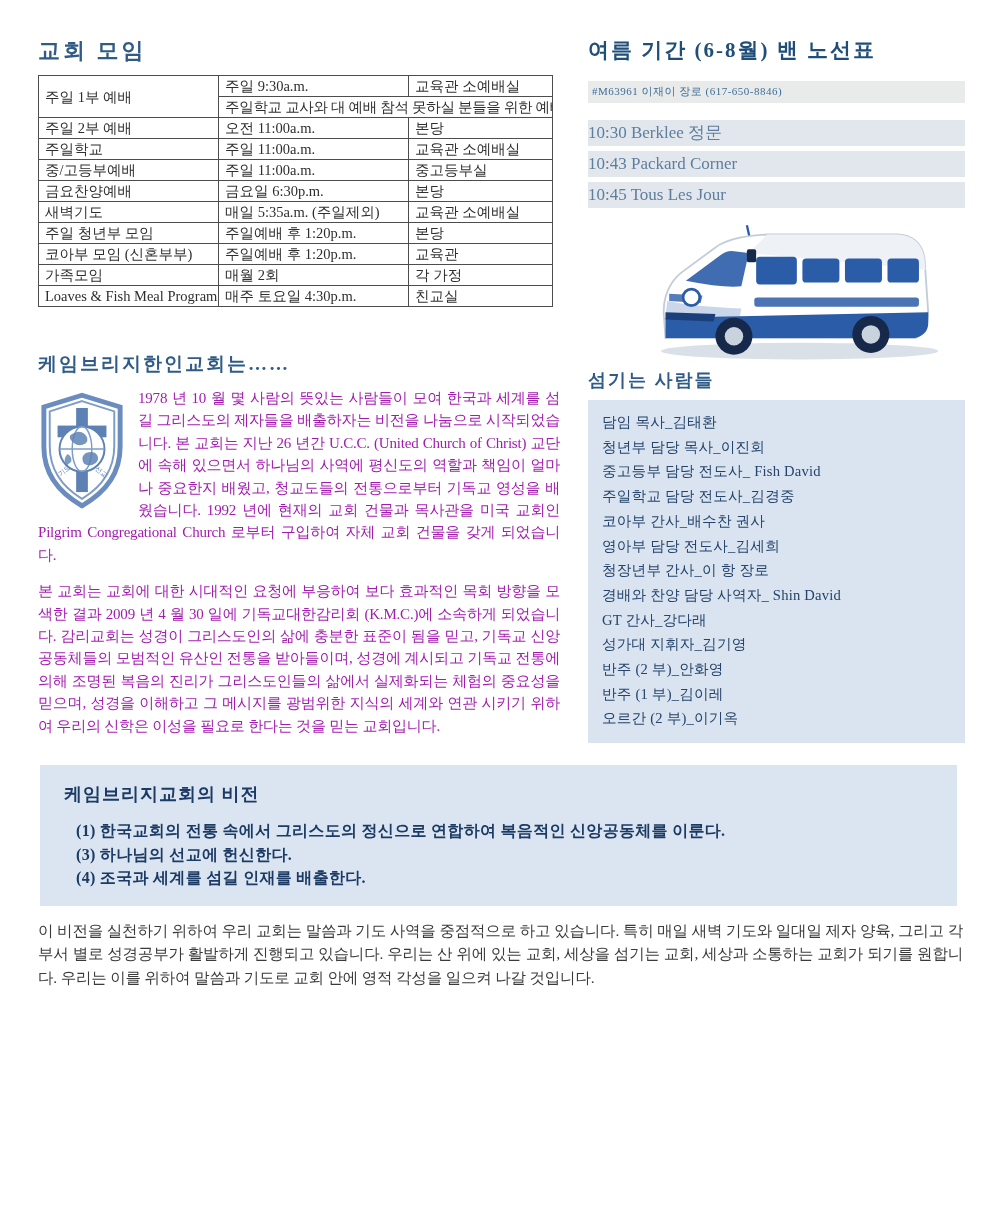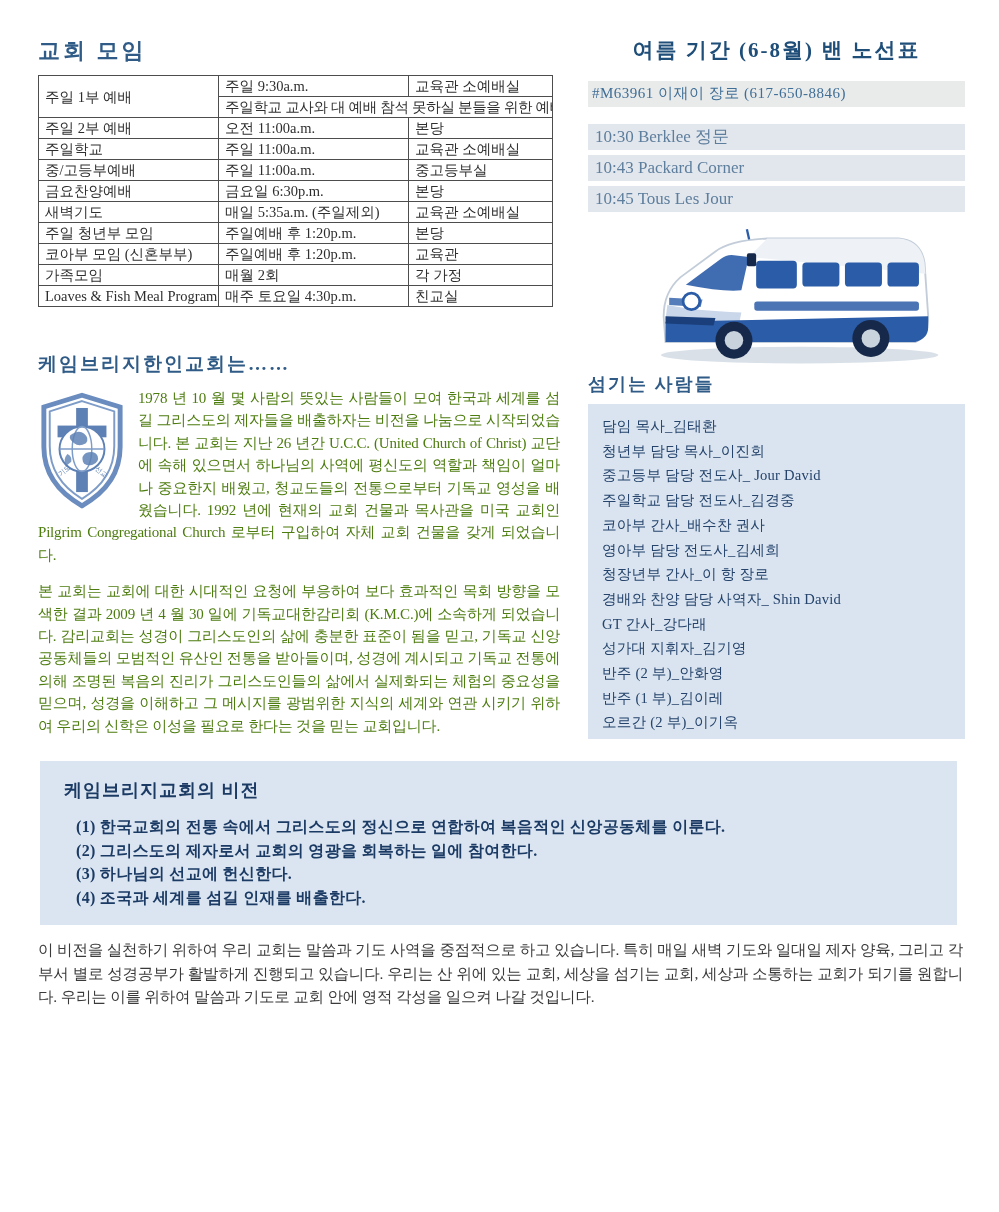--- a/index.html
+++ b/index.html
@@ -31,44 +31,44 @@
   td.c-time  { width:190px; }
   td.c-place { width:144px; }
   td.note    { font-size:12.4px; letter-spacing:-0.3px; }
   td.en      { font-size:13px; }
 
   
   .about { margin-top:44px; }
   .about-title { font-size:19px; letter-spacing:2px; margin-bottom:10px; }
   .logo { float:left; width:88px; height:120px; margin:4px 12px 4px 0; }
   .about p {
-    font-size:15px; line-height:22.4px; text-align:justify; color:#4d7c0f;
+    font-size:15px; line-height:22.4px; text-align:justify; color:#a21caf;
     letter-spacing:-0.2px;
   }
   .about p + p { margin-top:14px; }
 
   
   .van-title {
     color:#1f4e79; font-weight:bold; font-size:21px; letter-spacing:2px;
-    text-align:center; margin-bottom:17px; white-space:nowrap;
+    margin-bottom:17px; white-space:nowrap;
   }
   .driver-bar {
-    background:#e9ebeb; color:#3f6e96; font-size:15px; letter-spacing:0.5px;
+    background:#e9ebeb; color:#3f6e96; font-size:11px; letter-spacing:0.5px;
     padding:3px 2px 4px 4px; margin-bottom:17px; white-space:nowrap;
   }
   .stop-bar {
     background:#e2e7ed; color:#5e7e9d; font-size:17px;
-    height:26px; line-height:26px; padding-left:7px; margin-bottom:5px; white-space:nowrap;
+    height:26px; line-height:26px; margin-bottom:5px; white-space:nowrap;
   }
   .van-img { display:block; margin:8px 0 2px 42px; width:330px; height:148px; }
 
   .serv-title { font-size:18px; letter-spacing:2px; margin:4px 0 8px 0; }
   .serv-box {
     background:#d9e4f0; color:#25436b; font-size:14.6px;
-    padding:10px 10px 4px 14px; line-height:24.7px; letter-spacing:0.2px;
+    padding:10px 10px 12px 14px; line-height:24.7px; letter-spacing:0.2px;
   }
   .serv-box div { white-space:nowrap; }
 
   
   .vision {
     margin-top:22px; margin-left:2px; width:917px;
     background:#dbe5f1; padding:17px 24px 16px 24px;
   }
   .vision-title { color:#1b3a64; font-weight:bold; font-size:18px; letter-spacing:1px; }
   .vision-items { margin-top:13px; padding-left:12px; }
@@ -203,38 +203,37 @@
       <circle cx="252" cy="128" r="10" fill="#c9d3de"></circle>
       <circle cx="58" cy="88" r="9" fill="#ffffff" stroke="#2b5ca8" stroke-width="3"></circle>
       <rect x="118" y="36" width="10" height="14" rx="2" fill="#17294a"></rect>
     </svg>
 
     <div class="h-blue serv-title">섬기는 사람들</div>
 
     <div class="serv-box">
       <div>담임 목사_김태환</div>
       <div>청년부 담당 목사_이진회</div>
-      <div>중고등부 담당 전도사_ Jour David</div>
+      <div>중고등부 담당 전도사_ Fish David</div>
       <div>주일학교 담당 전도사_김경중</div>
       <div>코아부 간사_배수찬 권사</div>
       <div>영아부 담당 전도사_김세희</div>
       <div>청장년부 간사_이 항 장로</div>
       <div>경배와 찬양 담당 사역자_ Shin David</div>
       <div>GT 간사_강다래</div>
       <div>성가대 지휘자_김기영</div>
       <div>반주 (2 부)_안화영</div>
       <div>반주 (1 부)_김이레</div>
       <div>오르간 (2 부)_이기옥</div>
     </div>
   </div>
 </div>
 
 <div class="vision">
   <div class="vision-title">케임브리지교회의 비전</div>
   <div class="vision-items">
     <div>(1) 한국교회의 전통 속에서 그리스도의 정신으로 연합하여 복음적인 신앙공동체를 이룬다.</div>
-    <div>(2) 그리스도의 제자로서 교회의 영광을 회복하는 일에 참여한다.</div>
     <div>(3) 하나님의 선교에 헌신한다.</div>
     <div>(4) 조국과 세계를 섬길 인재를 배출한다.</div>
   </div>
 </div>
 
 <p class="closing">이 비전을 실천하기 위하여 우리 교회는 말씀과 기도 사역을 중점적으로 하고 있습니다. 특히 매일 새벽 기도와 일대일 제자 양육, 그리고 각 부서 별로 성경공부가 활발하게 진행되고 있습니다. 우리는 산 위에 있는 교회, 세상을 섬기는 교회, 세상과 소통하는 교회가 되기를 원합니다. 우리는 이를 위하여 말씀과 기도로 교회 안에 영적 각성을 일으켜 나갈 것입니다.</p>
 
 </body></html>

